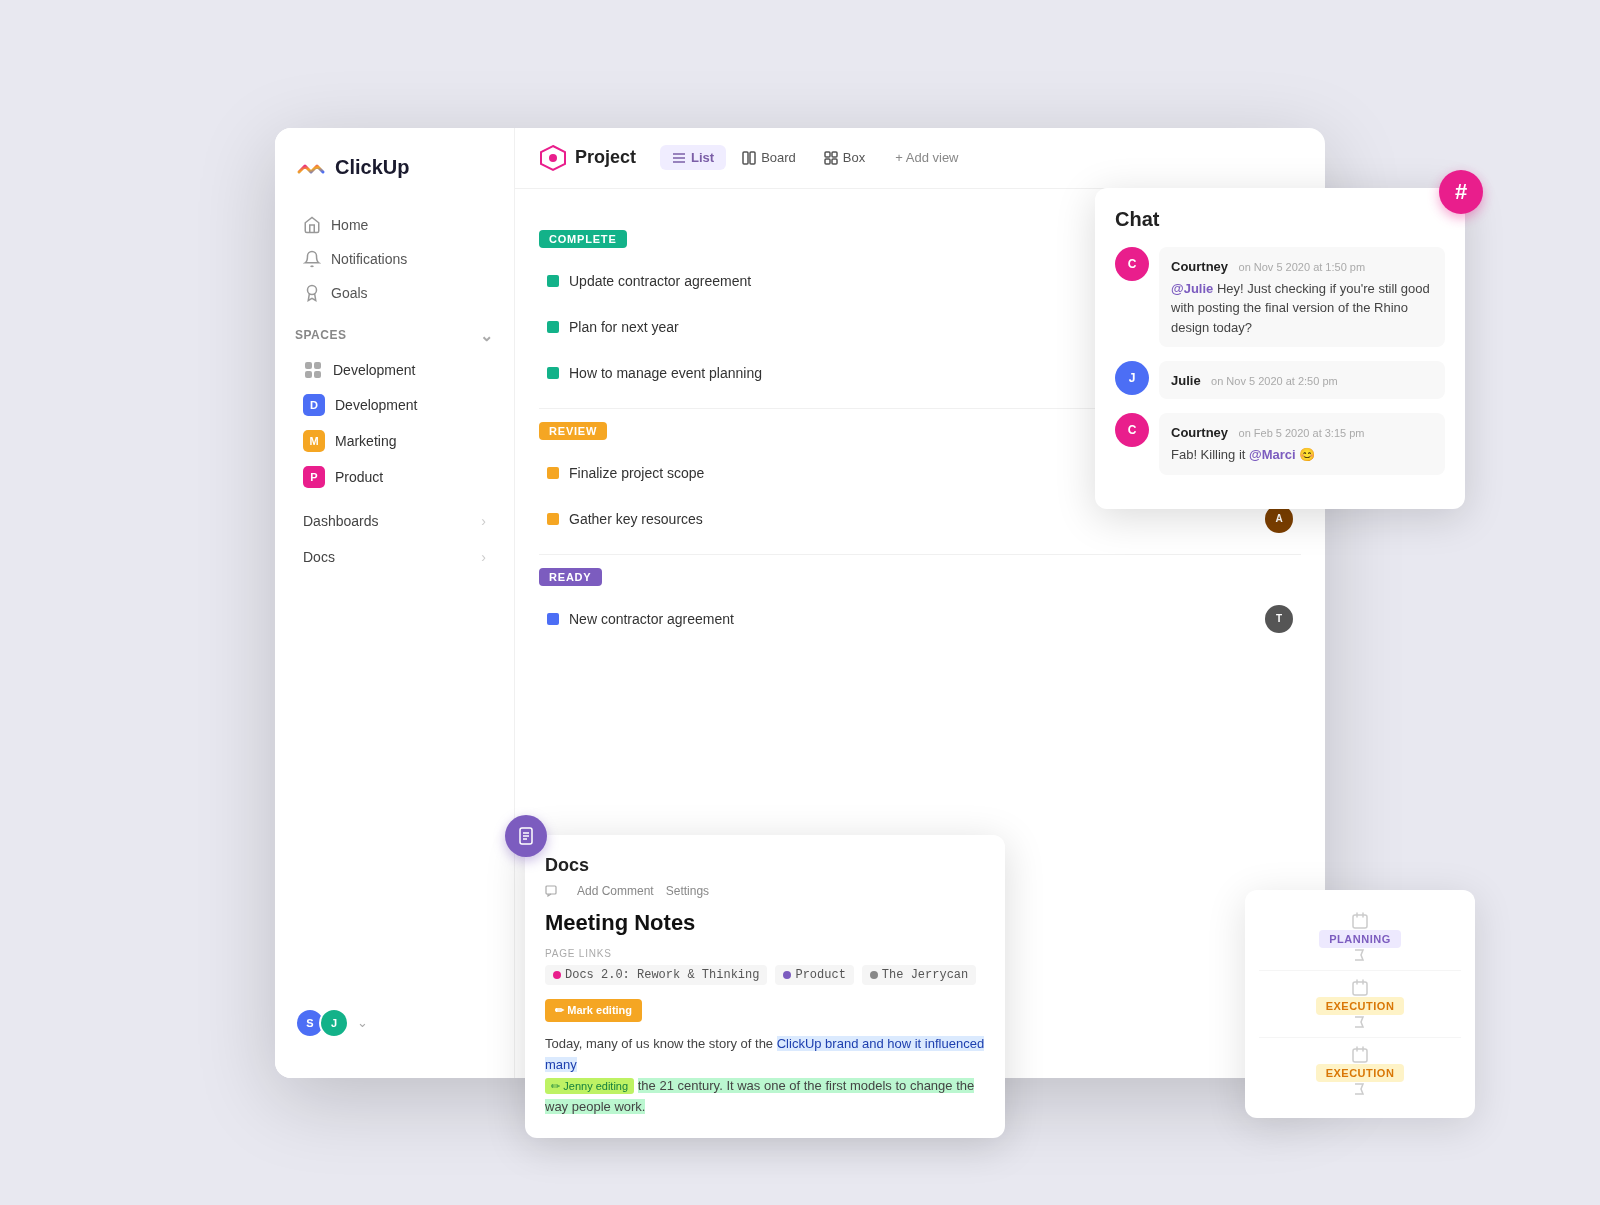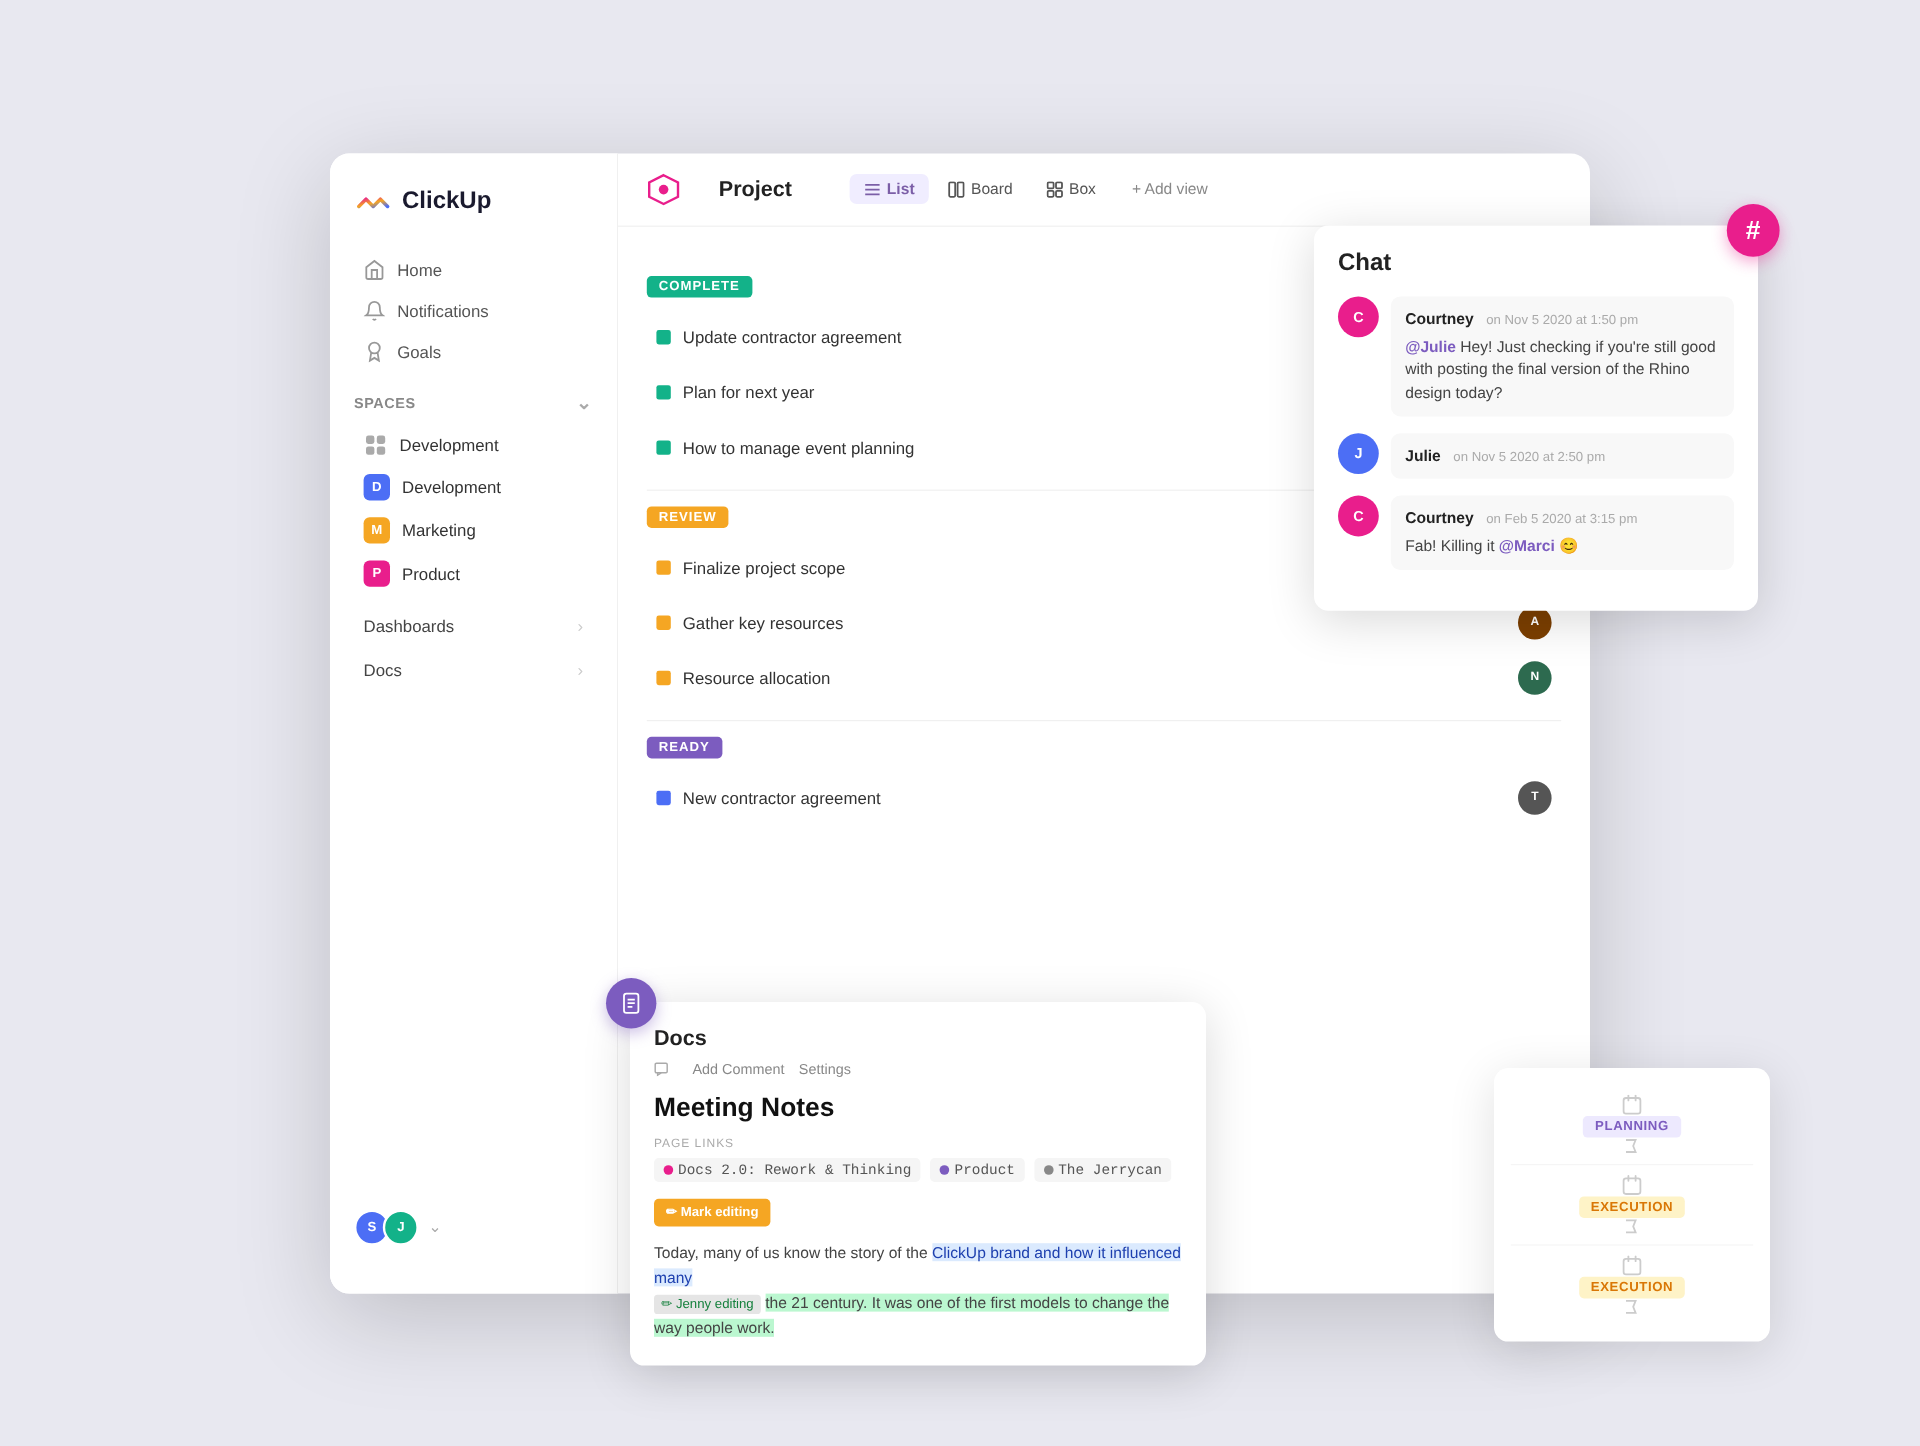--- a/index.html
+++ b/index.html
@@ -149,21 +149,21 @@
       flex-direction: column;
       overflow: hidden;
       border-radius: 0 16px 16px 0;
     }
 
     .top-bar {
       display: flex;
       align-items: center;
       padding: 16px 24px;
       border-bottom: 1px solid #f0f0f0;
-      gap: 32px;
+      gap: 8px;
     }
 
     .project-icon {
       width: 28px;
       height: 28px;
     }
 
     .project-title {
       font-size: 18px;
       font-weight: 700;
@@ -478,21 +478,21 @@
       background: #f5a623;
       color: #fff;
       font-size: 11px;
       font-weight: 600;
       padding: 3px 10px;
       border-radius: 4px;
       margin-bottom: 6px;
     }
 
     .jenny-editing {
-      background: #e5e5e5;
+      background: #bef264;
       color: #15803d;
       font-size: 11px;
       padding: 2px 6px;
       border-radius: 3px;
     }
 
     .side-panel {
       position: absolute;
       bottom: -40px;
       right: -150px;
@@ -704,27 +704,20 @@
           </div>
           <div class="task-avatar" style="background:#7c5cbf;">K</div>
         </div>
         <div class="task-row">
           <div class="task-left">
             <div class="task-status-dot dot-yellow"></div>
             <span class="task-name">Gather key resources</span>
           </div>
           <div class="task-avatar" style="background:#7c3f00;">A</div>
         </div>
-        <div class="task-row">
-          <div class="task-left">
-            <div class="task-status-dot dot-yellow"></div>
-            <span class="task-name">Resource allocation</span>
-          </div>
-          <div class="task-avatar" style="background:#2d6a4f;">N</div>
-        </div>
       </div>
 
       <div class="section-divider"></div>
 
       <div>
         <span class="section-label ready-label">READY</span>
 
         <div class="task-row">
           <div class="task-left">
             <div class="task-status-dot dot-blue"></div>

